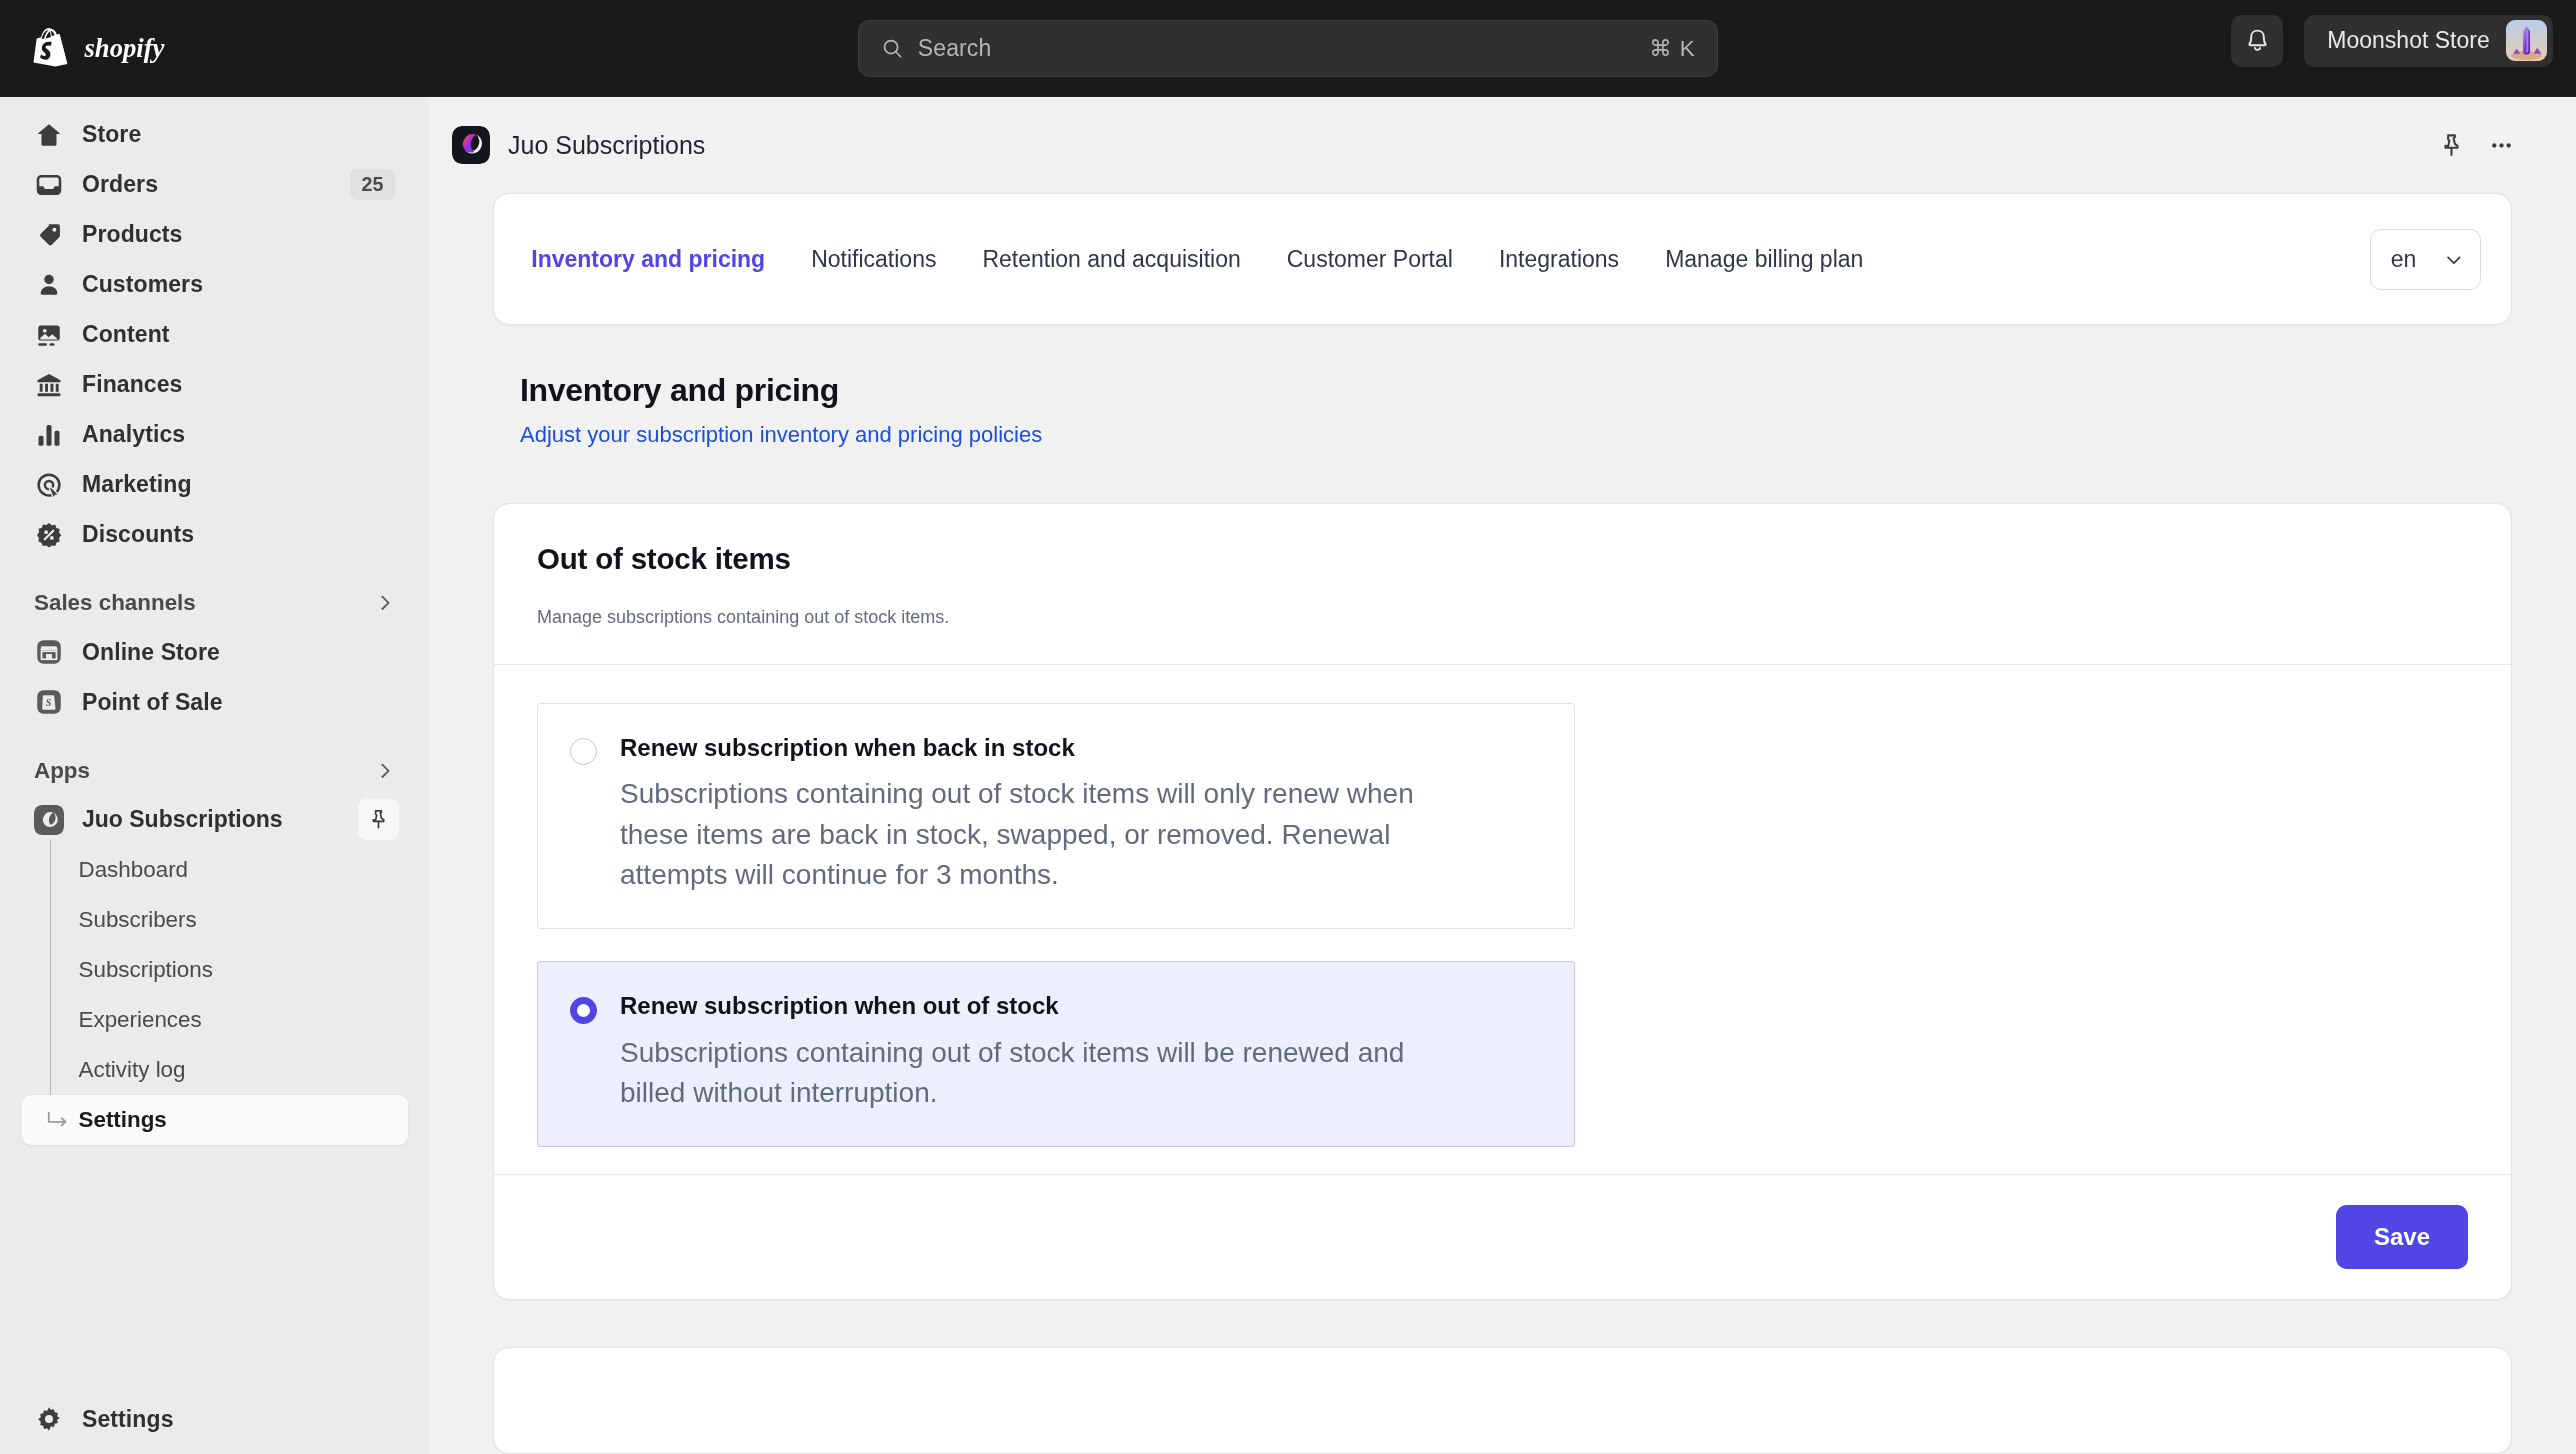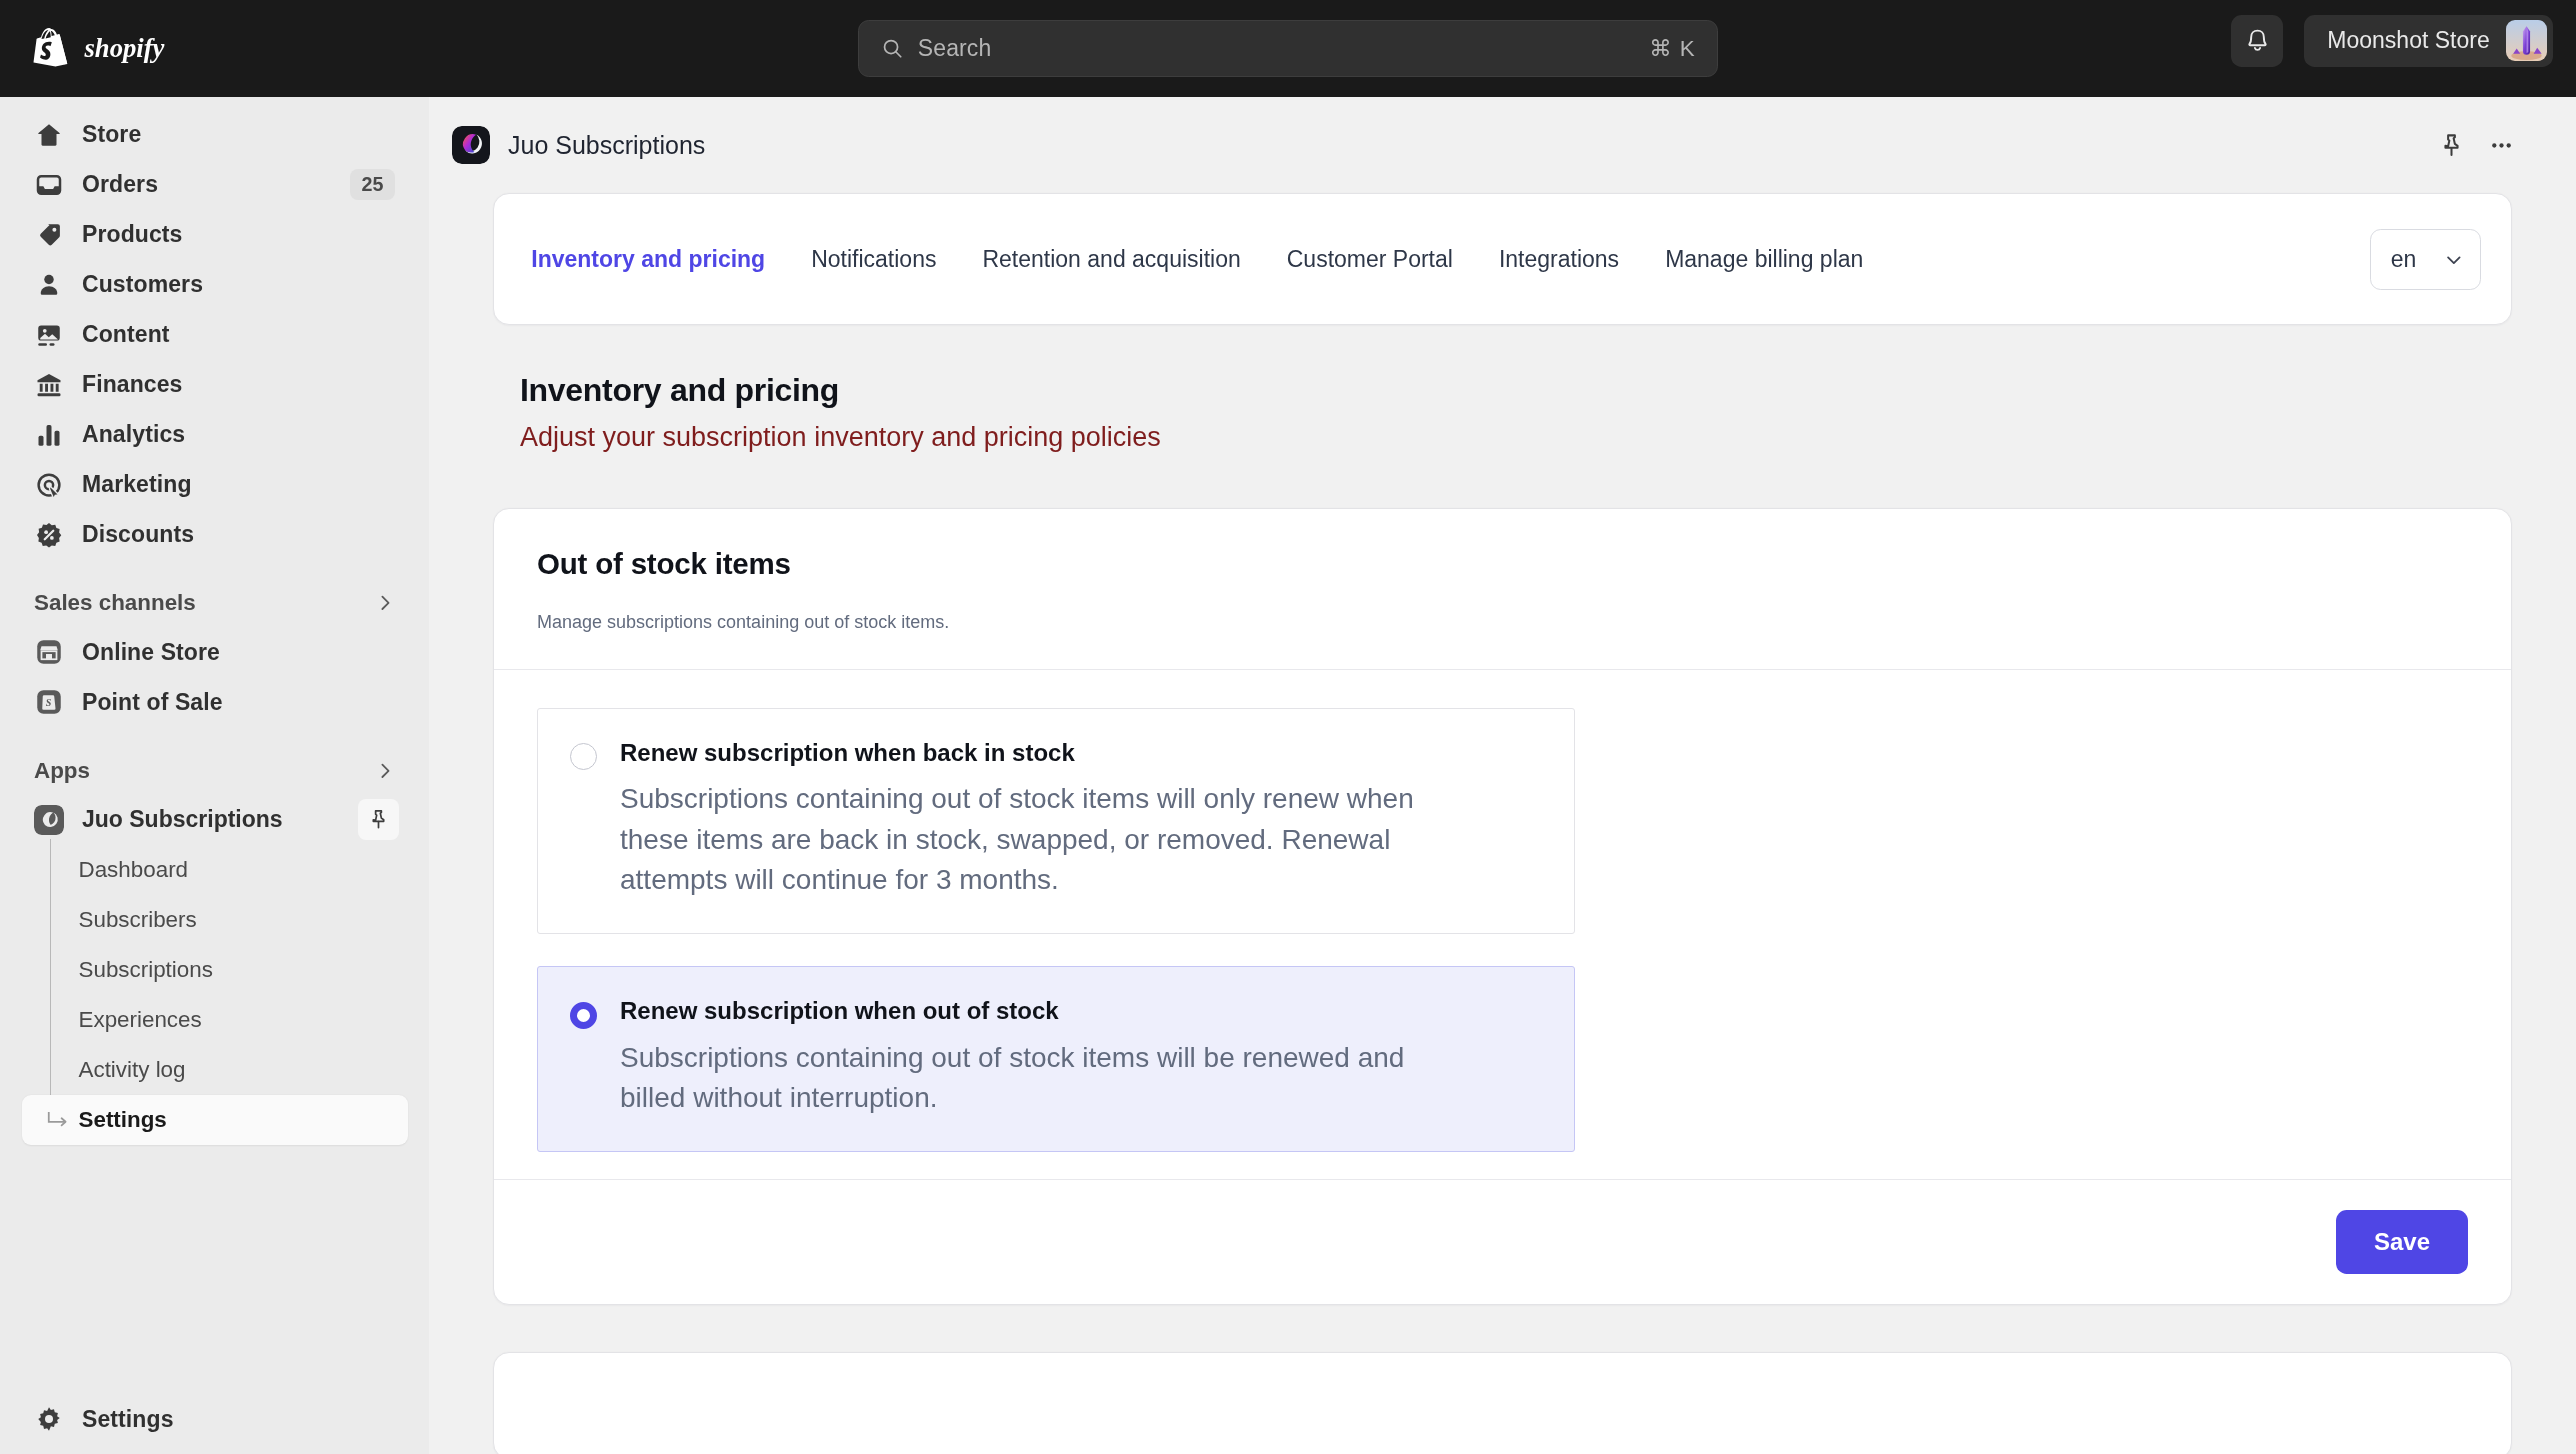--- a/index.html
+++ b/index.html
@@ -203,21 +203,21 @@
     background: #fff;
     display: flex; align-items: center; justify-content: space-between;
     padding: 0 16px 0 19.7px;
     cursor: pointer;
   }
   .lang-val { font-size: 23px; color: #2e3748; }
   .chev-down { width: 19.7px; height: 19.7px; }
 
   .page-head { margin: 47px 0 0 27px; }
   .page-title { font-size: 32px; font-weight: 700; color: #10131a; letter-spacing: -0.3px; }
-  .page-sub { font-size: 27px; color: #7f1d1d; margin-top: 12.5px; }
+  .page-sub { font-size: 22px; color: #1d4ed8; margin-top: 12.5px; }
 
   .panel { margin-top: 55px; }
   .panel-head { padding: 38px 43px 36px 43px; }
   .panel-title { font-size: 29.5px; font-weight: 600; color: #10131a; letter-spacing: -0.2px; }
   .panel-sub { font-size: 18px; color: #626b7e; margin-top: 31px; }
   .divider { height: 0.9px; background: #e8e8ec; }
 
   .panel-body { padding: 38px 43px 27px 43px; }
   .opt {
     width: 1038px;

